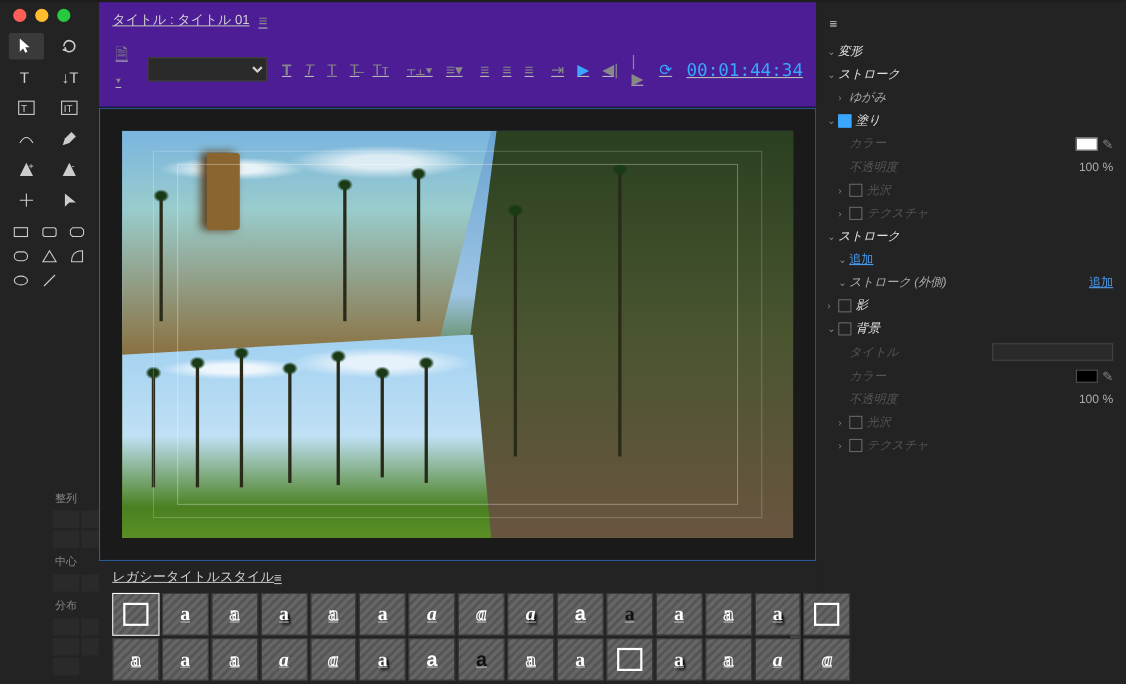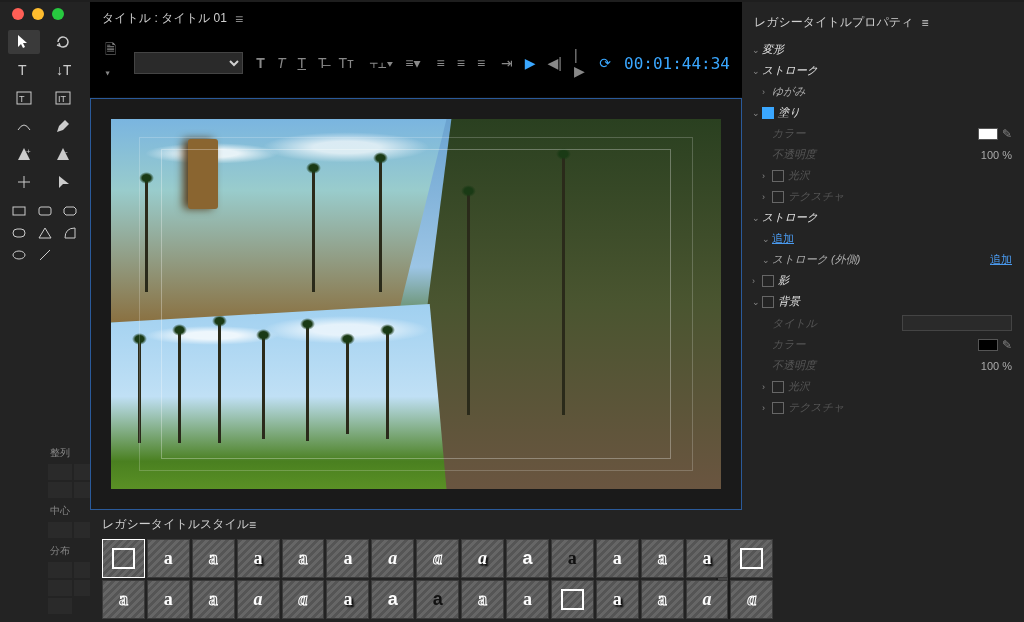--- a/index.html
+++ b/index.html
@@ -22,21 +22,21 @@
 .tool-btn svg { width: 16px; height: 16px; }
 .sm { width: 22px; height: 18px; }
 .sm svg { width: 14px; height: 14px; }
 
 .align-section { margin-top: auto; padding-top: 10px; margin-left: 40px; }
 .align-section .label { color: #888; font-size: 10px; margin: 6px 0 4px 2px; }
 .align-grid { display: grid; grid-template-columns: repeat(3,1fr); gap: 2px; }
 .align-btn { width: 24px; height: 16px; background: #2a2a2a; cursor: pointer; }
 
 
-.center { flex: 1; display: flex; flex-direction: column; background: #000000; }
+.center { flex: 1; display: flex; flex-direction: column; background: #4c1d95; text-decoration: underline; }
 
 .title-header { padding: 8px 12px 6px; display: flex; align-items: center; gap: 8px; color: #d0d0d0; font-size: 12px; }
 .title-header .menu-icon { color: #888; font-size: 14px; }
 
 .format-bar { display: flex; align-items: center; gap: 10px; padding: 4px 12px 8px; border-bottom: 1px solid #0a0a0a; }
 .font-select { background: #2a2a2a; border: 1px solid #444; color: #d0d0d0; height: 22px; width: 110px; padding: 0 4px; font-size: 11px; }
 .fmt-btn { color: #888; cursor: pointer; font-size: 14px; padding: 2px 3px; }
 .fmt-group { display: flex; gap: 6px; align-items: center; }
 .timecode { color: #3aa7ff; font-family: monospace; font-size: 16px; }
 .blue-icon { color: #3aa7ff; }
@@ -353,21 +353,20 @@
         </div>
         <div class="vscroll">
             <div class="vscroll-thumb"></div>
           </div>
       </div>
     </div>
   </div>
 
   <div class="props">
     <div class="props-header">
-      <span>レガシータイトルプロパティ</span>
       <span class="menu-icon">≡</span>
     </div>
 
     <div class="prop-row">
         <span class="arrow">⌄</span>
         <span class="label bold">変形</span>
       </div>
     <div class="prop-row">
         <span class="arrow">⌄</span>
         <span class="label bold">ストローク</span>

